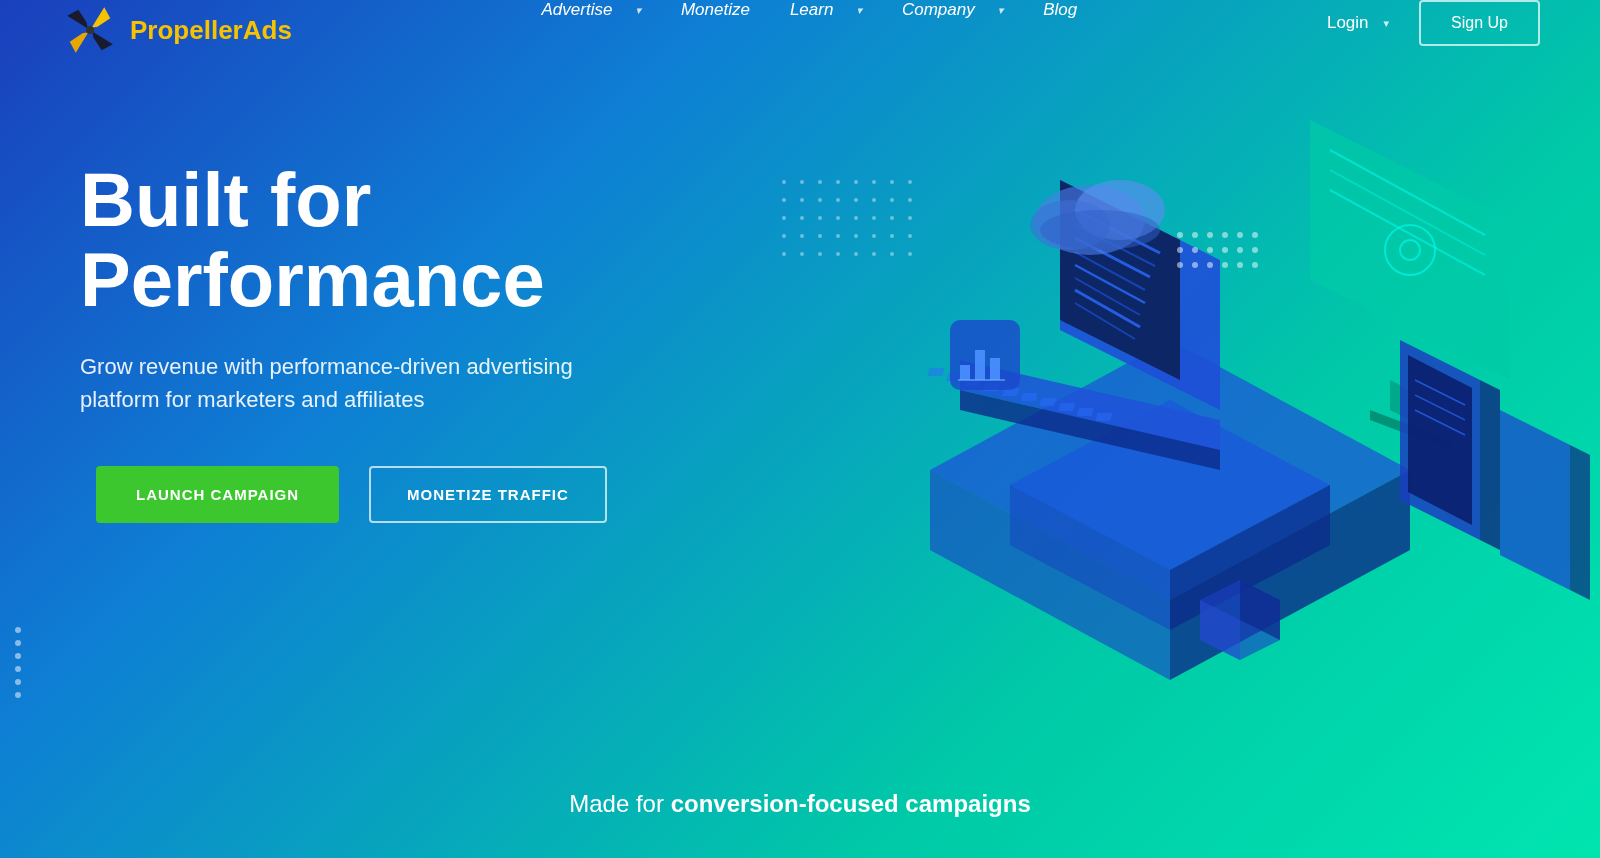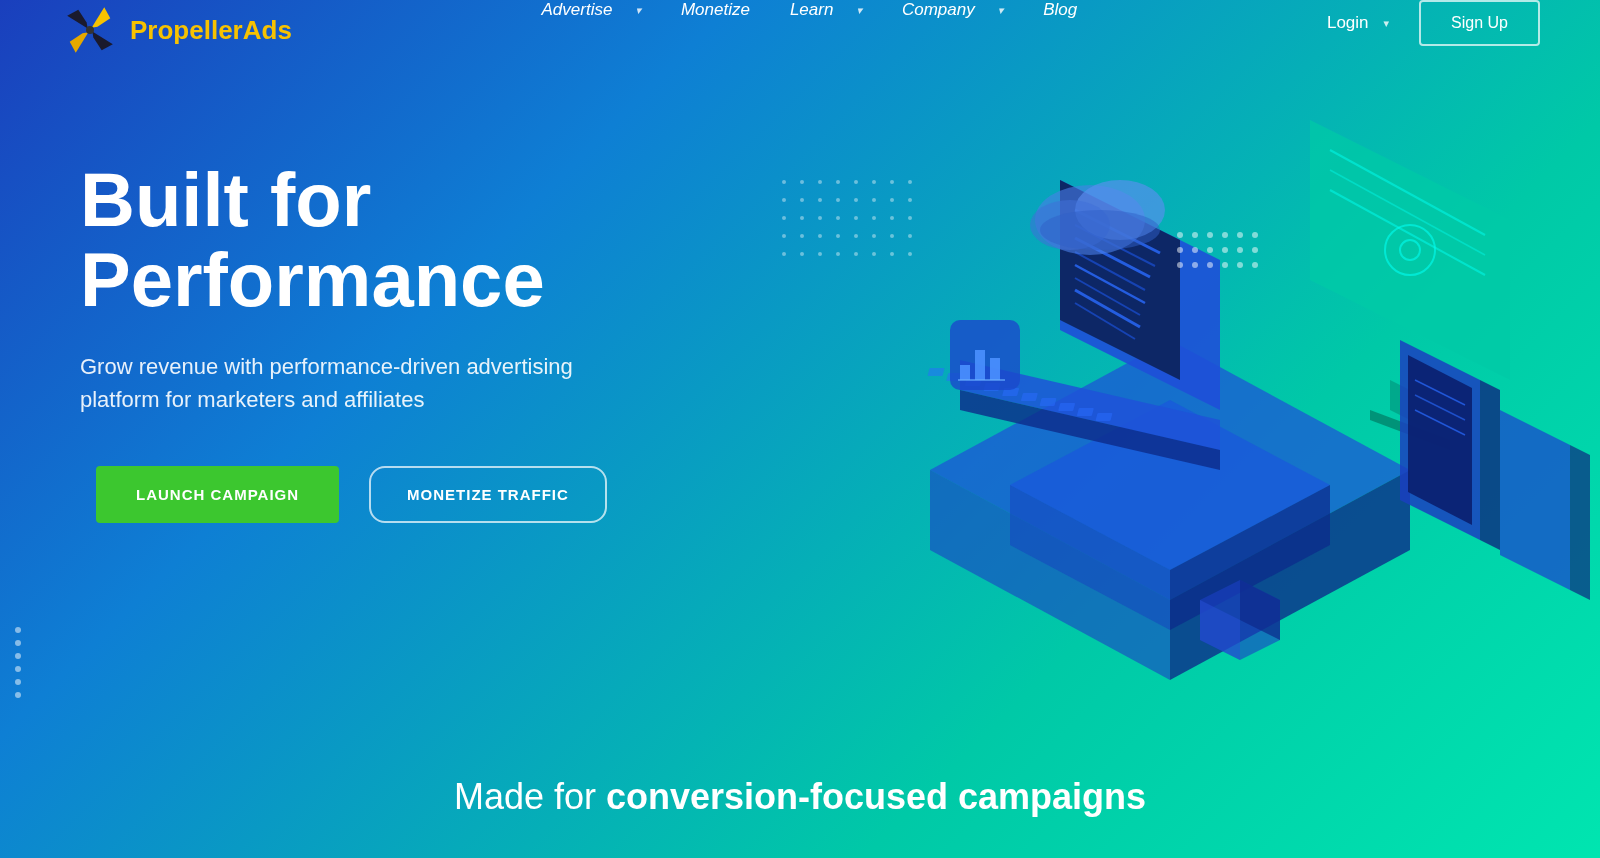--- a/index.html
+++ b/index.html
@@ -151,33 +151,33 @@
     }
 
     .btn-monetize {
       background: transparent;
       color: white;
       border: 2px solid rgba(255,255,255,0.7);
       padding: 18px 36px;
       font-size: 15px;
       font-weight: 700;
       letter-spacing: 1px;
-      border-radius: 16px;
+      border-radius: 4px;
       cursor: pointer;
       text-transform: uppercase;
     }
 
     
     .bottom-tagline {
       position: absolute;
       bottom: 40px;
       left: 0;
       right: 0;
       text-align: center;
-      font-size: 36px;
+      font-size: 24px;
       color: white;
       font-weight: 400;
       z-index: 10;
     }
 
     .bottom-tagline strong {
       font-weight: 800;
     }
 
     .dot {

